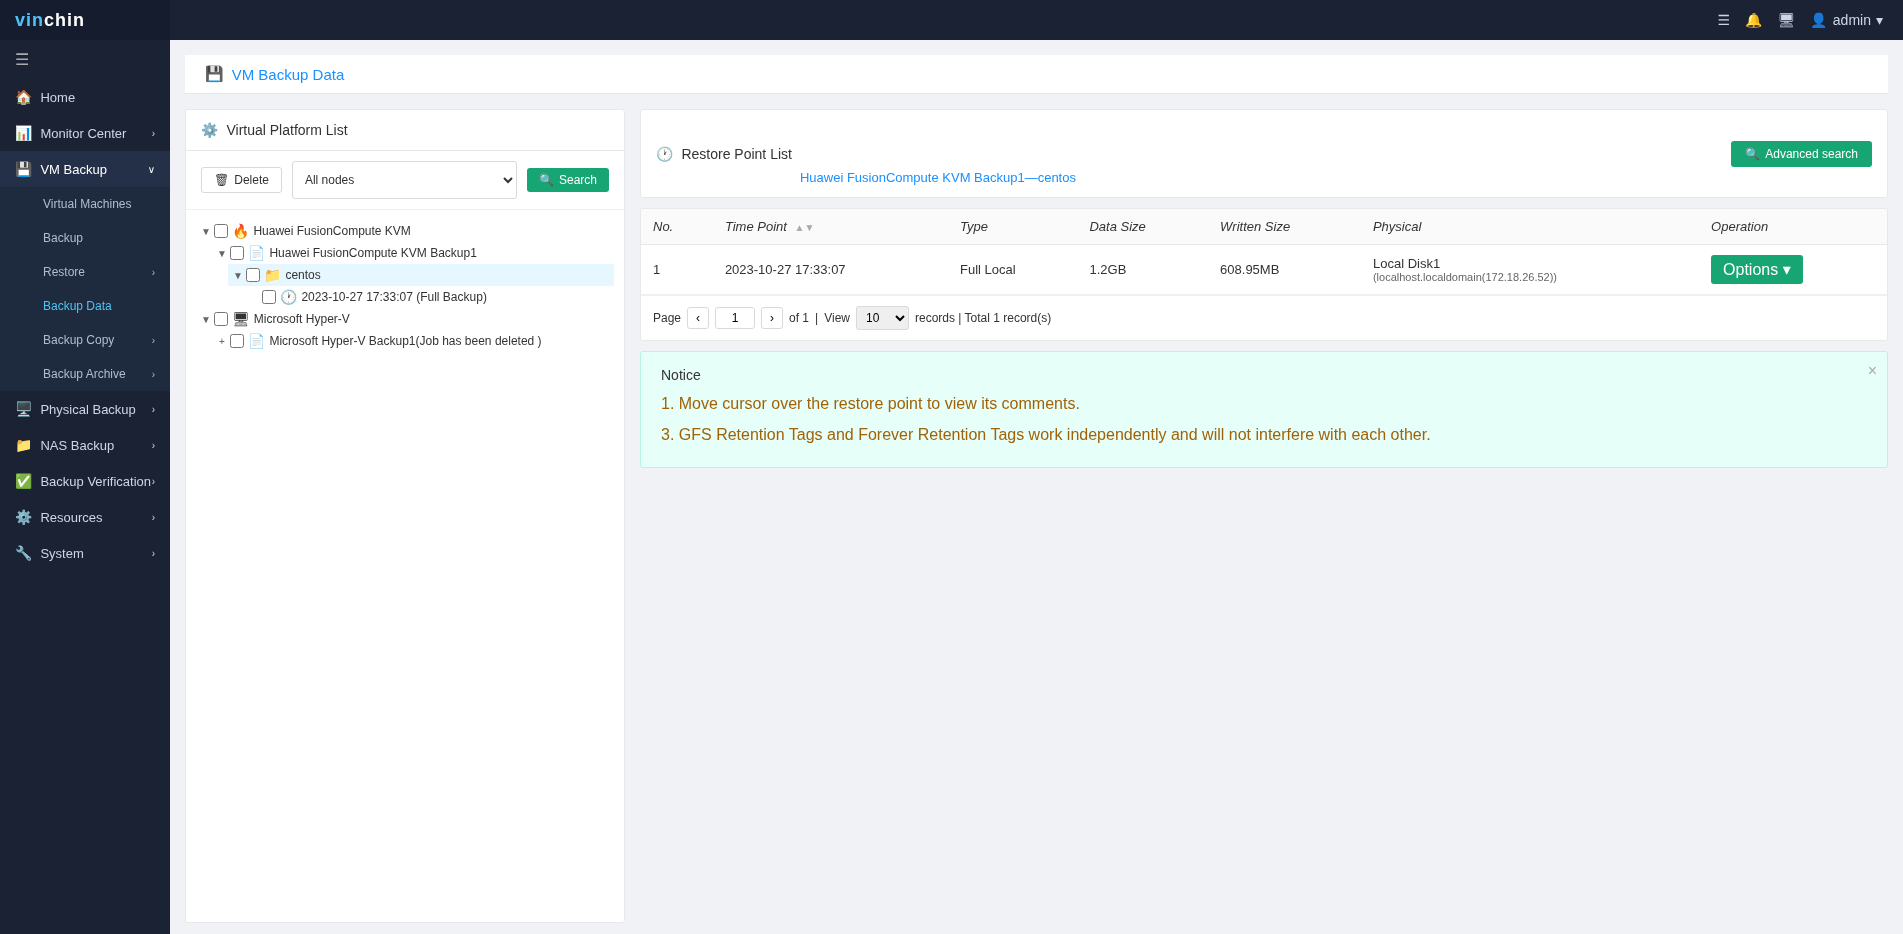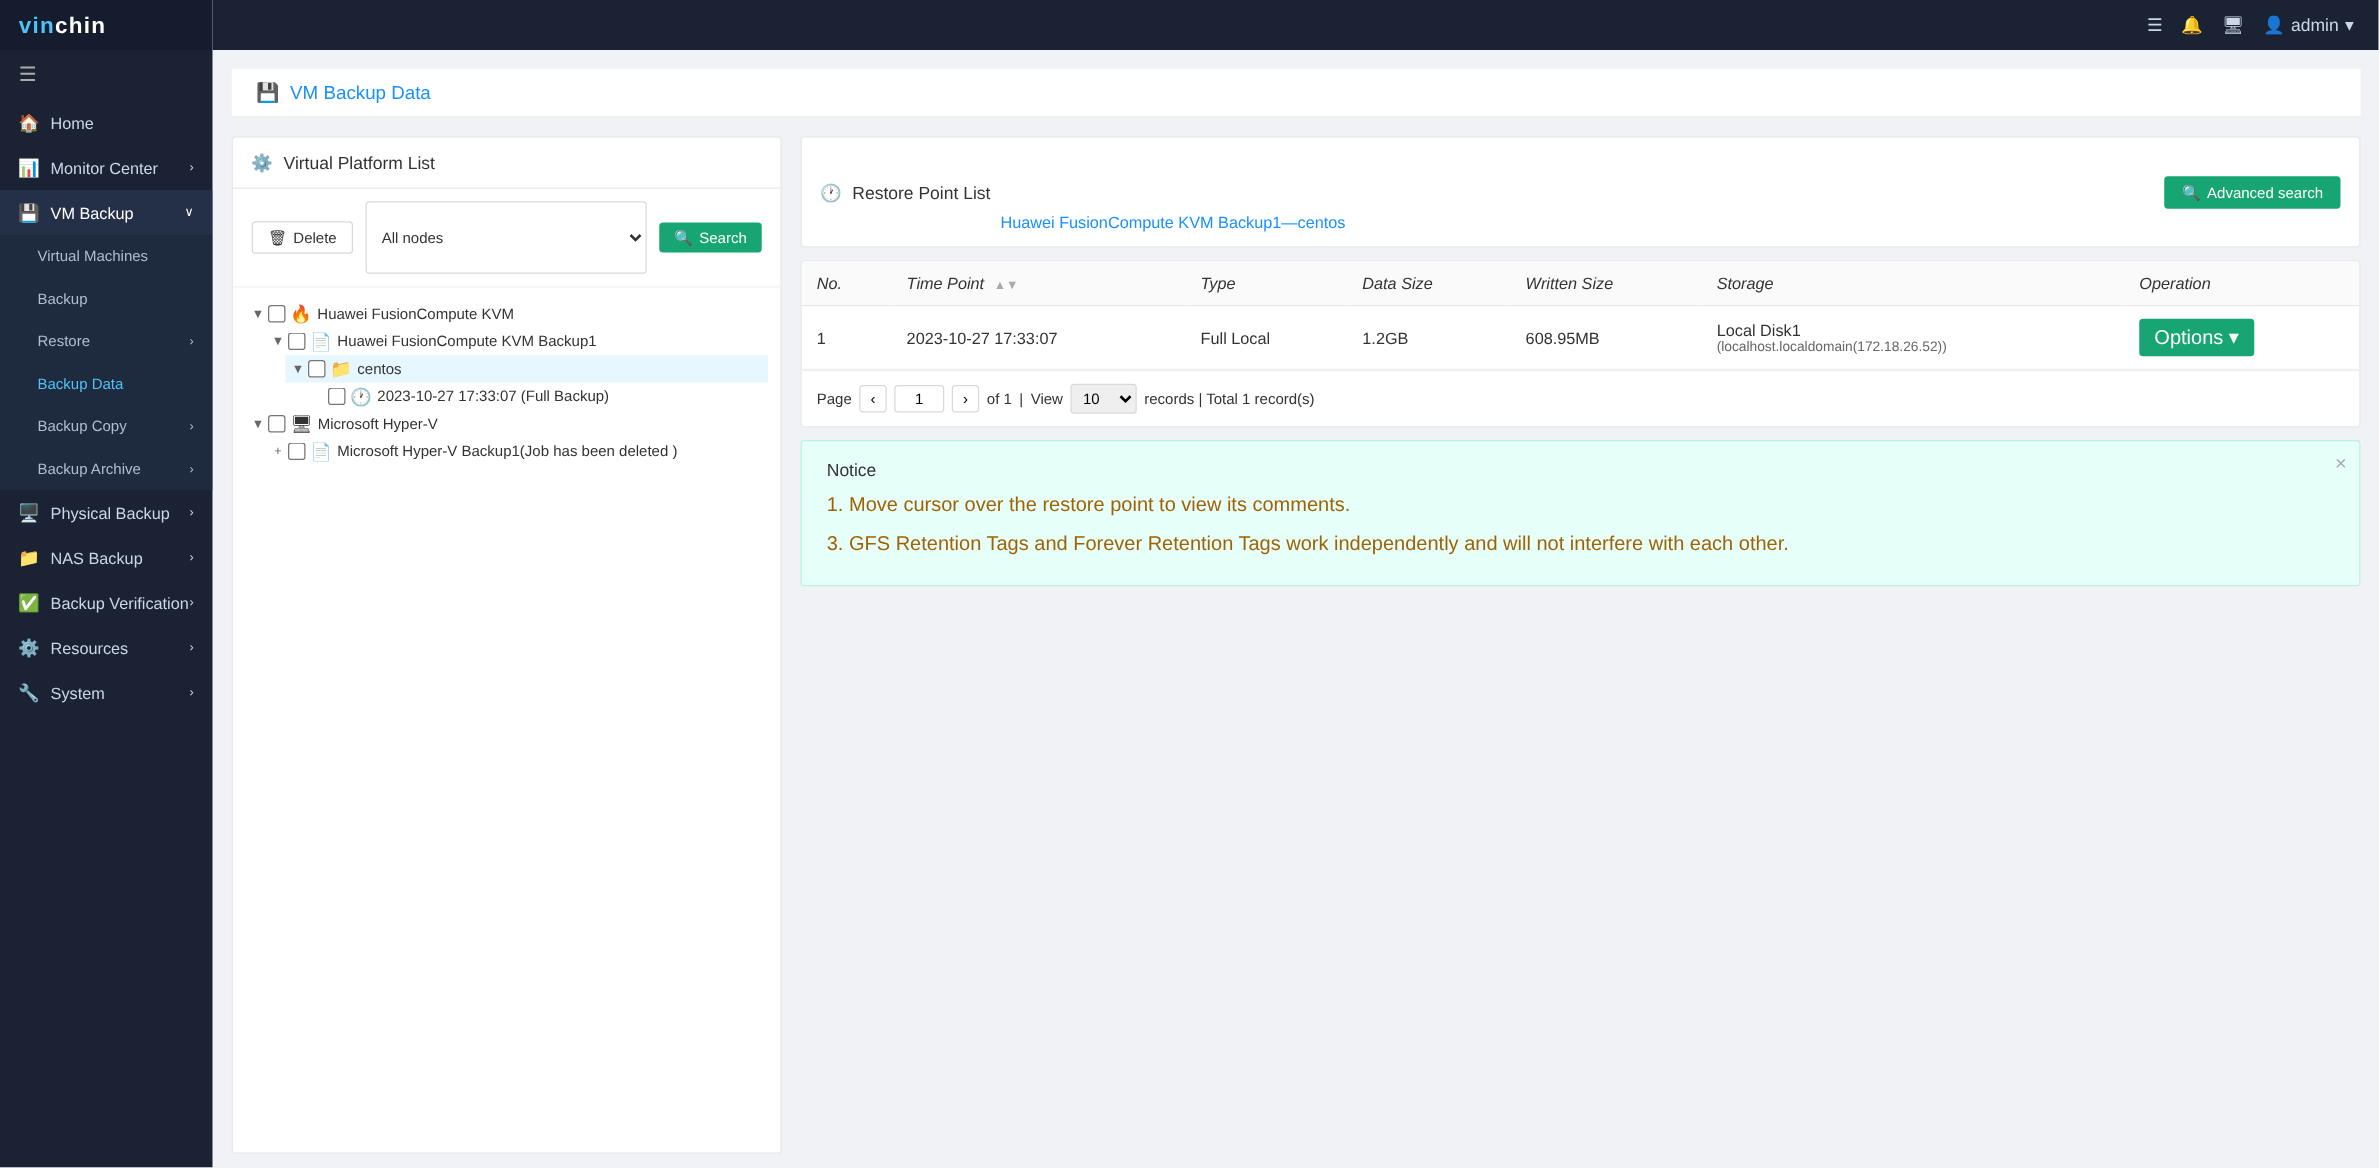--- a/index.html
+++ b/index.html
@@ -44,21 +44,21 @@
       color: #cdd6e8;
       font-size: 13px;
       transition: background 0.2s;
     }
     .sidebar-item.active { background: #243047; color: #fff; }
     .sidebar-item .icon { margin-right: 8px; font-size: 14px; }
     .sidebar-item .arrow { margin-left: auto; font-size: 10px; }
 
     .sidebar-sub { background: #1e2a3d; }
     .sidebar-sub .sidebar-item {
-      padding-left: 30px;
+      padding-left: 43px;
       font-size: 12px;
       color: #b0bcd4;
     }
     .sidebar-sub .sidebar-item.active-sub {
       color: #4fc3f7;
     }
 
     
     .main {
       flex: 1;
@@ -148,21 +148,21 @@
       cursor: pointer;
       border-radius: 3px;
       display: flex;
       align-items: center;
       gap: 5px;
       font-size: 12px;
     }
 
     .node-select {
       flex: 1;
-      padding: 20px 8px;
+      padding: 10px 8px;
       border: 1px solid #d9d9d9;
       border-radius: 3px;
       font-size: 12px;
       background: #fff;
       color: #333;
     }
 
     .btn-search {
       background: #17a673;
       border: none;
@@ -526,21 +526,21 @@
             <thead>
               <tr>
                 <th><span>No.</span></th>
                 <th>
                   <span>Time Point</span>
                   <span class="sort-icon">▲▼</span>
                 </th>
                 <th><span>Type</span></th>
                 <th><span>Data Size</span></th>
                 <th><span>Written Size</span></th>
-                <th><span>Storage</span></th>
+                <th><span>Physical</span></th>
                 <th><span>Operation</span></th>
               </tr>
             </thead>
             <tbody>
               <tr>
                 <td>1</td>
                 <td>2023-10-27 17:33:07</td>
                 <td>Full Local</td>
                 <td>1.2GB</td>
                 <td>608.95MB</td>

